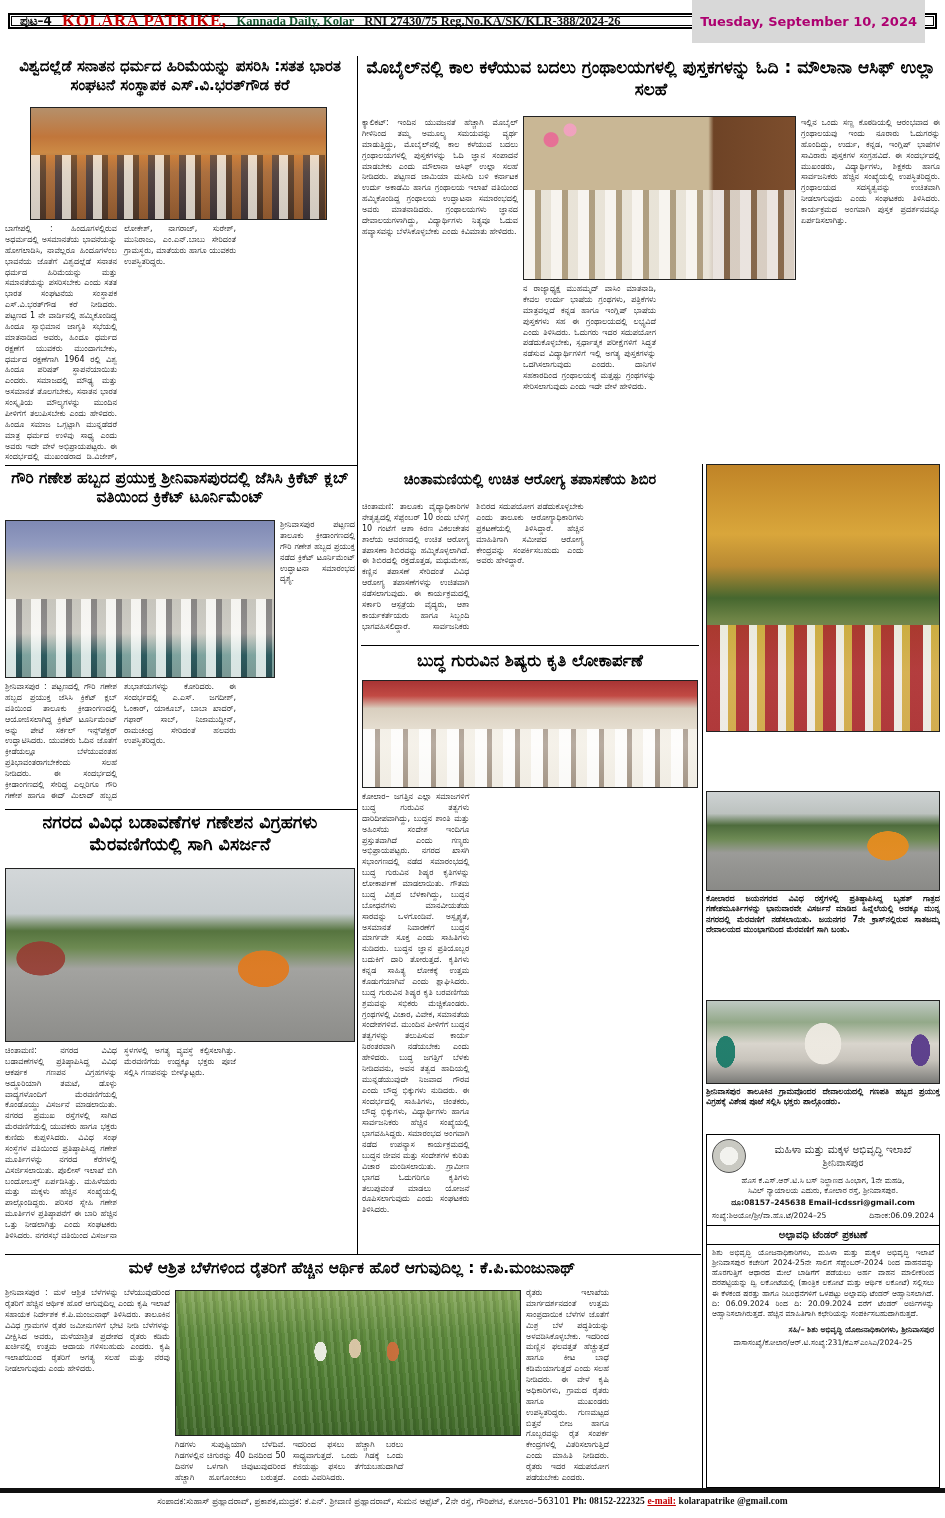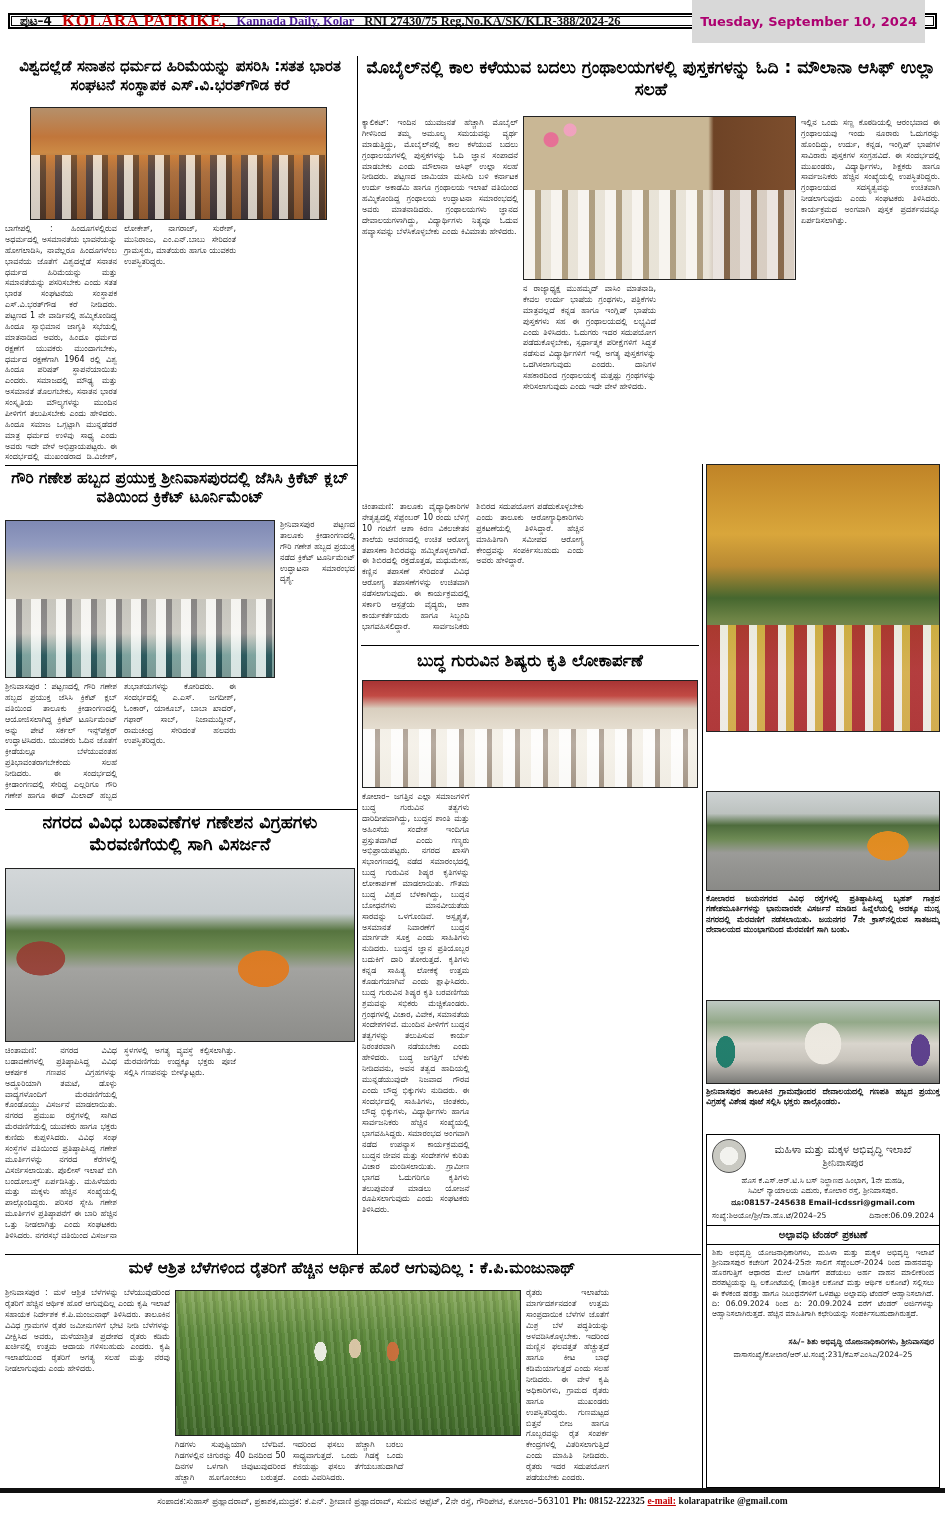--- a/index.html
+++ b/index.html
@@ -5,21 +5,21 @@
   *{box-sizing:border-box;margin:0;padding:0}
   html,body{background:#fff}
   body{font-family:"DejaVu Sans",sans-serif;color:#111}
   .page{position:relative;width:945px;height:1518px;background:#fff;overflow:hidden}
   .rule{position:absolute;background:#000}
   
   .masthead{position:absolute;left:8px;top:13px;width:929px;height:16px;border:2px solid #000;padding:1px}
   .masthead-in{height:100%;border:1px solid #000;display:flex;align-items:center;gap:10px;padding:0 8px;background:#fcfcfc;white-space:nowrap}
   .m-page{font-size:12px;font-weight:700}
   .m-title{font-family:"Liberation Serif",serif;font-size:17px;font-weight:700;color:#c40000;letter-spacing:.5px}
-  .m-sub{font-family:"Liberation Serif",serif;font-size:12.5px;font-weight:700;color:#4c1d95}
+  .m-sub{font-family:"Liberation Serif",serif;font-size:12.5px;font-weight:700;color:#14532d}
   .m-reg{font-family:"Liberation Serif",serif;font-size:12.5px;font-weight:700;color:#111}
   .m-date{margin-left:auto;font-size:13px;font-weight:700;color:#ad0070;background:#d8d8d8;padding:14px 8px}
   
   .hl{position:absolute;font-weight:700;text-align:center;color:#000;line-height:1.25;overflow:hidden}
   .hl-1{font-size:15px}
   .hl-main{font-size:17px;line-height:1.3}
   .hl-2{font-size:15.5px}
   .hl-3{font-size:14.5px}
   .hl-4{font-size:16.5px}
   .hl-5{font-size:17.5px}
@@ -75,21 +75,21 @@
   .notice-head{display:flex;align-items:center;gap:6px}
   .seal{width:34px;height:34px;border:1px solid #555;border-radius:50%;flex:0 0 auto;
         background:radial-gradient(circle at 50% 50%,#f2f2ee 0 40%,#c9c9c2 41% 70%,#9d9d95 71% 100%)}
   .notice-dept{flex:1;text-align:center;font-weight:400;font-size:10.5px;line-height:1.3}
   .notice-place{font-size:9.5px}
   .notice-addr{text-align:center;margin-top:3px}
   .notice-contact{text-align:center;font-weight:700;margin-top:1px}
   .notice-refrow{display:flex;justify-content:space-between;margin-top:3px}
   .notice-title{margin:4px -5px 3px;border-top:1px solid #000;border-bottom:1px solid #000;text-align:center;font-weight:700;font-size:10px;padding:2px 0}
   .notice-body{text-align:justify}
-  .notice-sign{text-align:right;font-weight:700;margin-top:18px}
+  .notice-sign{text-align:right;font-weight:700;margin-top:6px}
   .notice-ref2{text-align:center;margin-top:2px}
   
   .footbar{position:absolute;left:0;top:1488px;width:945px;height:5px;background:#101010}
   .footer{position:absolute;left:0;top:1496px;width:945px;text-align:center;font-size:8.5px;white-space:nowrap;overflow:hidden}
   .footer .ph{font-weight:700;font-family:"Liberation Serif",serif;font-size:9.5px}
   .footer .em{color:#c40000;text-decoration:underline;font-weight:700;font-family:"Liberation Serif",serif;font-size:9.5px}
   .footer .eml{font-family:"Liberation Serif",serif;font-weight:700;font-size:9.5px}
 </style>
 </head>
 <body>
@@ -116,20 +116,21 @@
   <div class="hl hl-1" style="left:5px;top:57px;width:350px;height:46px">ವಿಶ್ವದಲ್ಲೆಡೆ ಸನಾತನ ಧರ್ಮದ ಹಿರಿಮೆಯನ್ನು ಪಸರಿಸಿ :ಸತತ ಭಾರತ ಸಂಘಟನೆ ಸಂಸ್ಥಾಪಕ ಎಸ್.ವಿ.ಭರತ್‌ಗೌಡ ಕರೆ</div>
   <div class="photo ph-sanathana" style="left:30px;top:107px;width:297px;height:113px"></div>
   <div class="bodytxt c3" style="left:5px;top:224px;width:350px;height:240px">ಬಾಗೇಪಲ್ಲಿ : ಹಿಂದೂಗಳಲ್ಲಿರುವ ಅಧರ್ಮದಲ್ಲಿ ಅಸಮಾನತೆಯ ಭಾವನೆಯನ್ನು ಹೋಗಲಾಡಿಸಿ, ನಾವೆಲ್ಲರೂ ಹಿಂದೂಗಳೆಂಬ ಭಾವನೆಯ ಜೊತೆಗೆ ವಿಶ್ವದಲ್ಲೆಡೆ ಸನಾತನ ಧರ್ಮದ ಹಿರಿಮೆಯನ್ನು ಮತ್ತು ಸಮಾನತೆಯನ್ನು ಪಸರಿಸಬೇಕು ಎಂದು ಸತತ ಭಾರತ ಸಂಘಟನೆಯ ಸಂಸ್ಥಾಪಕ ಎಸ್.ವಿ.ಭರತ್‌ಗೌಡ ಕರೆ ನೀಡಿದರು. ಪಟ್ಟಣದ 1 ನೇ ವಾರ್ಡಿನಲ್ಲಿ ಹಮ್ಮಿಕೊಂಡಿದ್ದ ಹಿಂದೂ ಸ್ವಾಭಿಮಾನ ಜಾಗೃತಿ ಸಭೆಯಲ್ಲಿ ಮಾತನಾಡಿದ ಅವರು, ಹಿಂದೂ ಧರ್ಮದ ರಕ್ಷಣೆಗೆ ಯುವಕರು ಮುಂದಾಗಬೇಕು, ಧರ್ಮದ ರಕ್ಷಣೆಗಾಗಿ 1964 ರಲ್ಲಿ ವಿಶ್ವ ಹಿಂದೂ ಪರಿಷತ್ ಸ್ಥಾಪನೆಯಾಯಿತು ಎಂದರು. ಸಮಾಜದಲ್ಲಿ ಮೌಢ್ಯ ಮತ್ತು ಅಸಮಾನತೆ ತೊಲಗಬೇಕು, ಸನಾತನ ಭಾರತ ಸಂಸ್ಕೃತಿಯ ಮೌಲ್ಯಗಳನ್ನು ಮುಂದಿನ ಪೀಳಿಗೆಗೆ ತಲುಪಿಸಬೇಕು ಎಂದು ಹೇಳಿದರು. ಹಿಂದೂ ಸಮಾಜ ಒಗ್ಗಟ್ಟಾಗಿ ಮುನ್ನಡೆದರೆ ಮಾತ್ರ ಧರ್ಮದ ಉಳಿವು ಸಾಧ್ಯ ಎಂದು ಅವರು ಇದೇ ವೇಳೆ ಅಭಿಪ್ರಾಯಪಟ್ಟರು. ಈ ಸಂದರ್ಭದಲ್ಲಿ ಮುಖಂಡರಾದ ಡಿ.ವಿಜೇಶ್, ಲೋಕೇಶ್, ನಾಗರಾಜ್, ಸುರೇಶ್, ಮುನಿರಾಜು, ಎಂ.ಎನ್.ಬಾಬು ಸೇರಿದಂತೆ ಗ್ರಾಮಸ್ಥರು, ಮಾತೆಯರು ಹಾಗೂ ಯುವಕರು ಉಪಸ್ಥಿತರಿದ್ದರು.</div>
 
   <div class="hl hl-main" style="left:362px;top:56px;width:578px;height:58px">ಮೊಬೈಲ್‌ನಲ್ಲಿ ಕಾಲ ಕಳೆಯುವ ಬದಲು ಗ್ರಂಥಾಲಯಗಳಲ್ಲಿ ಪುಸ್ತಕಗಳನ್ನು ಓದಿ : ಮೌಲಾನಾ ಆಸಿಫ್ ಉಲ್ಲಾ ಸಲಹೆ</div>
   <div class="bodytxt c1" style="left:362px;top:118px;width:156px;height:347px">ಕ್ಯಾಲಿಕಟ್: ಇಂದಿನ ಯುವಜನತೆ ಹೆಚ್ಚಾಗಿ ಮೊಬೈಲ್ ಗೀಳಿನಿಂದ ತಮ್ಮ ಅಮೂಲ್ಯ ಸಮಯವನ್ನು ವ್ಯರ್ಥ ಮಾಡುತ್ತಿದ್ದು, ಮೊಬೈಲ್‌ನಲ್ಲಿ ಕಾಲ ಕಳೆಯುವ ಬದಲು ಗ್ರಂಥಾಲಯಗಳಲ್ಲಿ ಪುಸ್ತಕಗಳನ್ನು ಓದಿ ಜ್ಞಾನ ಸಂಪಾದನೆ ಮಾಡಬೇಕು ಎಂದು ಮೌಲಾನಾ ಆಸಿಫ್ ಉಲ್ಲಾ ಸಲಹೆ ನೀಡಿದರು. ಪಟ್ಟಣದ ಜಾಮಿಯಾ ಮಸೀದಿ ಬಳಿ ಕರ್ನಾಟಕ ಉರ್ದು ಅಕಾಡೆಮಿ ಹಾಗೂ ಗ್ರಂಥಾಲಯ ಇಲಾಖೆ ವತಿಯಿಂದ ಹಮ್ಮಿಕೊಂಡಿದ್ದ ಗ್ರಂಥಾಲಯ ಉದ್ಘಾಟನಾ ಸಮಾರಂಭದಲ್ಲಿ ಅವರು ಮಾತನಾಡಿದರು. ಗ್ರಂಥಾಲಯಗಳು ಜ್ಞಾನದ ದೇವಾಲಯಗಳಾಗಿದ್ದು, ವಿದ್ಯಾರ್ಥಿಗಳು ನಿತ್ಯವೂ ಓದುವ ಹವ್ಯಾಸವನ್ನು ಬೆಳೆಸಿಕೊಳ್ಳಬೇಕು ಎಂದು ಕಿವಿಮಾತು ಹೇಳಿದರು.</div>
   <div class="photo ph-library" style="left:523px;top:116px;width:273px;height:164px"></div>
   <div class="bodytxt c2" style="left:523px;top:284px;width:273px;height:181px">ನ ರಾಜ್ಯಾಧ್ಯಕ್ಷ ಮುಹಮ್ಮದ್ ವಾಸಿಂ ಮಾತನಾಡಿ, ಕೇವಲ ಉರ್ದು ಭಾಷೆಯ ಗ್ರಂಥಗಳು, ಪತ್ರಿಕೆಗಳು ಮಾತ್ರವಲ್ಲದೆ ಕನ್ನಡ ಹಾಗೂ ಇಂಗ್ಲಿಷ್ ಭಾಷೆಯ ಪುಸ್ತಕಗಳು ಸಹ ಈ ಗ್ರಂಥಾಲಯದಲ್ಲಿ ಲಭ್ಯವಿದೆ ಎಂದು ತಿಳಿಸಿದರು. ಓದುಗರು ಇದರ ಸದುಪಯೋಗ ಪಡೆದುಕೊಳ್ಳಬೇಕು, ಸ್ಪರ್ಧಾತ್ಮಕ ಪರೀಕ್ಷೆಗಳಿಗೆ ಸಿದ್ಧತೆ ನಡೆಸುವ ವಿದ್ಯಾರ್ಥಿಗಳಿಗೆ ಇಲ್ಲಿ ಅಗತ್ಯ ಪುಸ್ತಕಗಳನ್ನು ಒದಗಿಸಲಾಗುವುದು ಎಂದರು. ದಾನಿಗಳ ಸಹಕಾರದಿಂದ ಗ್ರಂಥಾಲಯಕ್ಕೆ ಮತ್ತಷ್ಟು ಗ್ರಂಥಗಳನ್ನು ಸೇರಿಸಲಾಗುವುದು ಎಂದು ಇದೇ ವೇಳೆ ಹೇಳಿದರು.</div>
   <div class="bodytxt c1" style="left:801px;top:118px;width:139px;height:347px">ಇಲ್ಲಿನ ಒಂದು ಸಣ್ಣ ಕೊಠಡಿಯಲ್ಲಿ ಆರಂಭವಾದ ಈ ಗ್ರಂಥಾಲಯವು ಇಂದು ನೂರಾರು ಓದುಗರನ್ನು ಹೊಂದಿದ್ದು, ಉರ್ದು, ಕನ್ನಡ, ಇಂಗ್ಲಿಷ್ ಭಾಷೆಗಳ ಸಾವಿರಾರು ಪುಸ್ತಕಗಳ ಸಂಗ್ರಹವಿದೆ. ಈ ಸಂದರ್ಭದಲ್ಲಿ ಮುಖಂಡರು, ವಿದ್ಯಾರ್ಥಿಗಳು, ಶಿಕ್ಷಕರು ಹಾಗೂ ಸಾರ್ವಜನಿಕರು ಹೆಚ್ಚಿನ ಸಂಖ್ಯೆಯಲ್ಲಿ ಉಪಸ್ಥಿತರಿದ್ದರು. ಗ್ರಂಥಾಲಯದ ಸದಸ್ಯತ್ವವನ್ನು ಉಚಿತವಾಗಿ ನೀಡಲಾಗುವುದು ಎಂದು ಸಂಘಟಕರು ತಿಳಿಸಿದರು. ಕಾರ್ಯಕ್ರಮದ ಅಂಗವಾಗಿ ಪುಸ್ತಕ ಪ್ರದರ್ಶನವನ್ನೂ ಏರ್ಪಡಿಸಲಾಗಿತ್ತು.</div>
 
+  <div class="hl hl-3" style="left:362px;top:470px;width:336px;height:28px">ಚಿಂತಾಮಣಿಯಲ್ಲಿ ಉಚಿತ ಆರೋಗ್ಯ ತಪಾಸಣೆಯ ಶಿಬಿರ</div>
   <div class="bodytxt c3" style="left:362px;top:502px;width:336px;height:140px">ಚಿಂತಾಮಣಿ: ತಾಲೂಕು ವೈದ್ಯಾಧಿಕಾರಿಗಳ ನೇತೃತ್ವದಲ್ಲಿ ಸೆಪ್ಟೆಂಬರ್ 10 ರಂದು ಬೆಳಿಗ್ಗೆ 10 ಗಂಟೆಗೆ ಆಶಾ ಕಿರಣ ವಿಕಲಚೇತನ ಶಾಲೆಯ ಆವರಣದಲ್ಲಿ ಉಚಿತ ಆರೋಗ್ಯ ತಪಾಸಣಾ ಶಿಬಿರವನ್ನು ಹಮ್ಮಿಕೊಳ್ಳಲಾಗಿದೆ. ಈ ಶಿಬಿರದಲ್ಲಿ ರಕ್ತದೊತ್ತಡ, ಮಧುಮೇಹ, ಕಣ್ಣಿನ ತಪಾಸಣೆ ಸೇರಿದಂತೆ ವಿವಿಧ ಆರೋಗ್ಯ ತಪಾಸಣೆಗಳನ್ನು ಉಚಿತವಾಗಿ ನಡೆಸಲಾಗುವುದು. ಈ ಕಾರ್ಯಕ್ರಮದಲ್ಲಿ ಸರ್ಕಾರಿ ಆಸ್ಪತ್ರೆಯ ವೈದ್ಯರು, ಆಶಾ ಕಾರ್ಯಕರ್ತೆಯರು ಹಾಗೂ ಸಿಬ್ಬಂದಿ ಭಾಗವಹಿಸಲಿದ್ದಾರೆ. ಸಾರ್ವಜನಿಕರು ಶಿಬಿರದ ಸದುಪಯೋಗ ಪಡೆದುಕೊಳ್ಳಬೇಕು ಎಂದು ತಾಲೂಕು ಆರೋಗ್ಯಾಧಿಕಾರಿಗಳು ಪ್ರಕಟಣೆಯಲ್ಲಿ ತಿಳಿಸಿದ್ದಾರೆ. ಹೆಚ್ಚಿನ ಮಾಹಿತಿಗಾಗಿ ಸಮೀಪದ ಆರೋಗ್ಯ ಕೇಂದ್ರವನ್ನು ಸಂಪರ್ಕಿಸಬಹುದು ಎಂದು ಅವರು ಹೇಳಿದ್ದಾರೆ.</div>
 
   <div class="hl hl-4" style="left:362px;top:651px;width:336px;height:26px">ಬುದ್ಧ ಗುರುವಿನ ಶಿಷ್ಯರು ಕೃತಿ ಲೋಕಾರ್ಪಣೆ</div>
   <div class="photo ph-buddha" style="left:362px;top:680px;width:336px;height:108px"></div>
   <div class="bodytxt c3" style="left:362px;top:792px;width:336px;height:460px">ಕೋಲಾರ– ಜಗತ್ತಿನ ಎಲ್ಲಾ ಸಮಾಜಗಳಿಗೆ ಬುದ್ಧ ಗುರುವಿನ ತತ್ವಗಳು ದಾರಿದೀಪವಾಗಿದ್ದು, ಬುದ್ಧನ ಶಾಂತಿ ಮತ್ತು ಅಹಿಂಸೆಯ ಸಂದೇಶ ಇಂದಿಗೂ ಪ್ರಸ್ತುತವಾಗಿದೆ ಎಂದು ಗಣ್ಯರು ಅಭಿಪ್ರಾಯಪಟ್ಟರು. ನಗರದ ಖಾಸಗಿ ಸಭಾಂಗಣದಲ್ಲಿ ನಡೆದ ಸಮಾರಂಭದಲ್ಲಿ ಬುದ್ಧ ಗುರುವಿನ ಶಿಷ್ಯರ ಕೃತಿಗಳನ್ನು ಲೋಕಾರ್ಪಣೆ ಮಾಡಲಾಯಿತು. ಗೌತಮ ಬುದ್ಧ ವಿಶ್ವದ ಬೆಳಕಾಗಿದ್ದು, ಬುದ್ಧನ ಬೋಧನೆಗಳು ಮಾನವೀಯತೆಯ ಸಾರವನ್ನು ಒಳಗೊಂಡಿವೆ. ಅಸ್ಪೃಶ್ಯತೆ, ಅಸಮಾನತೆ ನಿವಾರಣೆಗೆ ಬುದ್ಧನ ಮಾರ್ಗವೇ ಸೂಕ್ತ ಎಂದು ಸಾಹಿತಿಗಳು ನುಡಿದರು. ಬುದ್ಧನ ಜ್ಞಾನ ಪ್ರತಿಯೊಬ್ಬರ ಬದುಕಿಗೆ ದಾರಿ ತೋರುತ್ತದೆ. ಕೃತಿಗಳು ಕನ್ನಡ ಸಾಹಿತ್ಯ ಲೋಕಕ್ಕೆ ಉತ್ತಮ ಕೊಡುಗೆಯಾಗಿವೆ ಎಂದು ಶ್ಲಾಘಿಸಿದರು. ಬುದ್ಧ ಗುರುವಿನ ಶಿಷ್ಯರ ಕೃತಿ ಬರವಣಿಗೆಯ ಶ್ರಮವನ್ನು ಸಭಿಕರು ಮೆಚ್ಚಿಕೊಂಡರು. ಗ್ರಂಥಗಳಲ್ಲಿ ವಿಚಾರ, ವಿವೇಕ, ಸಮಾನತೆಯ ಸಂದೇಶಗಳಿವೆ. ಮುಂದಿನ ಪೀಳಿಗೆಗೆ ಬುದ್ಧನ ತತ್ವಗಳನ್ನು ತಲುಪಿಸುವ ಕಾರ್ಯ ನಿರಂತರವಾಗಿ ನಡೆಯಬೇಕು ಎಂದು ಹೇಳಿದರು. ಬುದ್ಧ ಜಗತ್ತಿಗೆ ಬೆಳಕು ನೀಡಿದವನು, ಅವನ ತತ್ವದ ಹಾದಿಯಲ್ಲಿ ಮುನ್ನಡೆಯುವುದೇ ನಿಜವಾದ ಗೌರವ ಎಂದು ಬೌದ್ಧ ಭಿಕ್ಕುಗಳು ನುಡಿದರು. ಈ ಸಂದರ್ಭದಲ್ಲಿ ಸಾಹಿತಿಗಳು, ಚಿಂತಕರು, ಬೌದ್ಧ ಭಿಕ್ಕುಗಳು, ವಿದ್ಯಾರ್ಥಿಗಳು ಹಾಗೂ ಸಾರ್ವಜನಿಕರು ಹೆಚ್ಚಿನ ಸಂಖ್ಯೆಯಲ್ಲಿ ಭಾಗವಹಿಸಿದ್ದರು. ಸಮಾರಂಭದ ಅಂಗವಾಗಿ ನಡೆದ ಉಪನ್ಯಾಸ ಕಾರ್ಯಕ್ರಮದಲ್ಲಿ ಬುದ್ಧನ ಜೀವನ ಮತ್ತು ಸಂದೇಶಗಳ ಕುರಿತು ವಿಚಾರ ಮಂಡಿಸಲಾಯಿತು. ಗ್ರಾಮೀಣ ಭಾಗದ ಓದುಗರಿಗೂ ಕೃತಿಗಳು ತಲುಪುವಂತೆ ಮಾಡಲು ಯೋಜನೆ ರೂಪಿಸಲಾಗುವುದು ಎಂದು ಸಂಘಟಕರು ತಿಳಿಸಿದರು.</div>
 
   <div class="hl hl-2" style="left:5px;top:469px;width:350px;height:48px">ಗೌರಿ ಗಣೇಶ ಹಬ್ಬದ ಪ್ರಯುಕ್ತ ಶ್ರೀನಿವಾಸಪುರದಲ್ಲಿ ಜೆಸಿಸಿ ಕ್ರಿಕೆಟ್ ಕ್ಲಬ್ ವತಿಯಿಂದ ಕ್ರಿಕೆಟ್ ಟೂರ್ನಿಮೆಂಟ್</div>
   <div class="photo ph-cricket" style="left:5px;top:520px;width:270px;height:158px"></div>
   <div class="bodytxt c1" style="left:280px;top:520px;width:75px;height:158px">ಶ್ರೀನಿವಾಸಪುರ ಪಟ್ಟಣದ ತಾಲೂಕು ಕ್ರೀಡಾಂಗಣದಲ್ಲಿ ಗೌರಿ ಗಣೇಶ ಹಬ್ಬದ ಪ್ರಯುಕ್ತ ನಡೆದ ಕ್ರಿಕೆಟ್ ಟೂರ್ನಿಮೆಂಟ್ ಉದ್ಘಾಟನಾ ಸಮಾರಂಭದ ದೃಶ್ಯ.</div>
   <div class="bodytxt c3" style="left:5px;top:682px;width:350px;height:124px">ಶ್ರೀನಿವಾಸಪುರ : ಪಟ್ಟಣದಲ್ಲಿ ಗೌರಿ ಗಣೇಶ ಹಬ್ಬದ ಪ್ರಯುಕ್ತ ಜೆಸಿಸಿ ಕ್ರಿಕೆಟ್ ಕ್ಲಬ್ ವತಿಯಿಂದ ತಾಲೂಕು ಕ್ರೀಡಾಂಗಣದಲ್ಲಿ ಆಯೋಜಿಸಲಾಗಿದ್ದ ಕ್ರಿಕೆಟ್ ಟೂರ್ನಿಮೆಂಟ್ ಅನ್ನು ಪೇಟೆ ಸರ್ಕಲ್ ಇನ್ಸ್‌ಪೆಕ್ಟರ್ ಉದ್ಘಾಟಿಸಿದರು. ಯುವಕರು ಓದಿನ ಜೊತೆಗೆ ಕ್ರೀಡೆಯಲ್ಲೂ ಬೆಳೆಯುವಂತಹ ಪ್ರತಿಭಾವಂತರಾಗಬೇಕೆಂದು ಸಲಹೆ ನೀಡಿದರು. ಈ ಸಂದರ್ಭದಲ್ಲಿ ಕ್ರೀಡಾಂಗಣದಲ್ಲಿ ಸೇರಿದ್ದ ಎಲ್ಲರಿಗೂ ಗೌರಿ ಗಣೇಶ ಹಾಗೂ ಈದ್ ಮಿಲಾದ್ ಹಬ್ಬದ ಶುಭಾಶಯಗಳನ್ನು ಕೋರಿದರು. ಈ ಸಂದರ್ಭದಲ್ಲಿ ಎ.ಎಸ್. ಜಗದೀಶ್, ಓಂಕಾರ್, ಯಾಕೂಬ್, ಬಾಬಾ ಖಾದರ್, ಗಫಾರ್ ಸಾಬ್, ನಿಜಾಮುದ್ದೀನ್, ರಾಮಚಂದ್ರ ಸೇರಿದಂತೆ ಹಲವರು ಉಪಸ್ಥಿತರಿದ್ದರು.</div>

